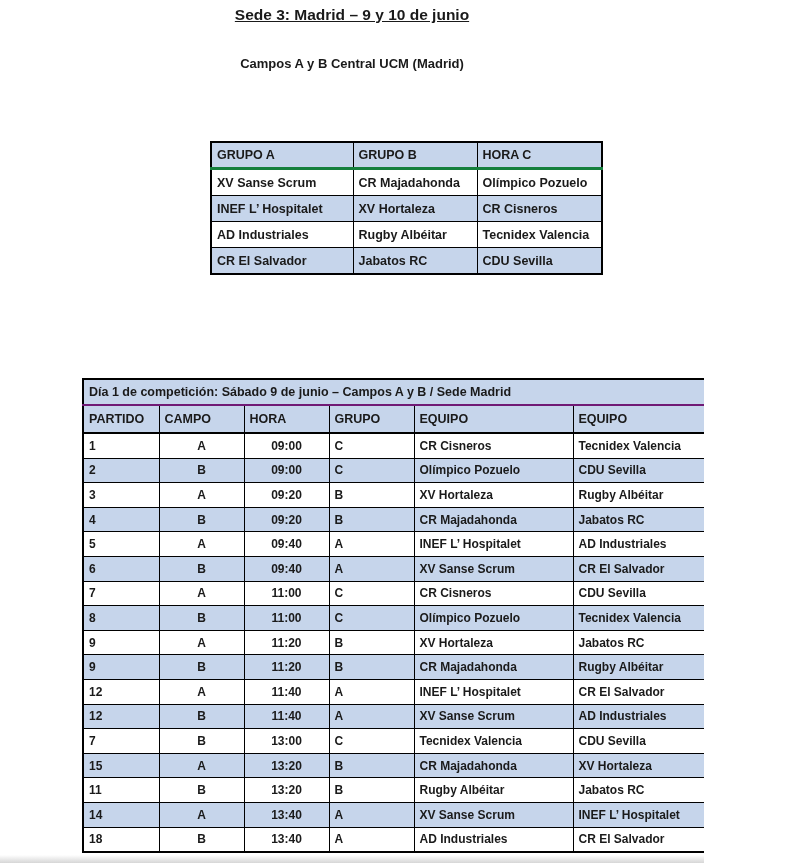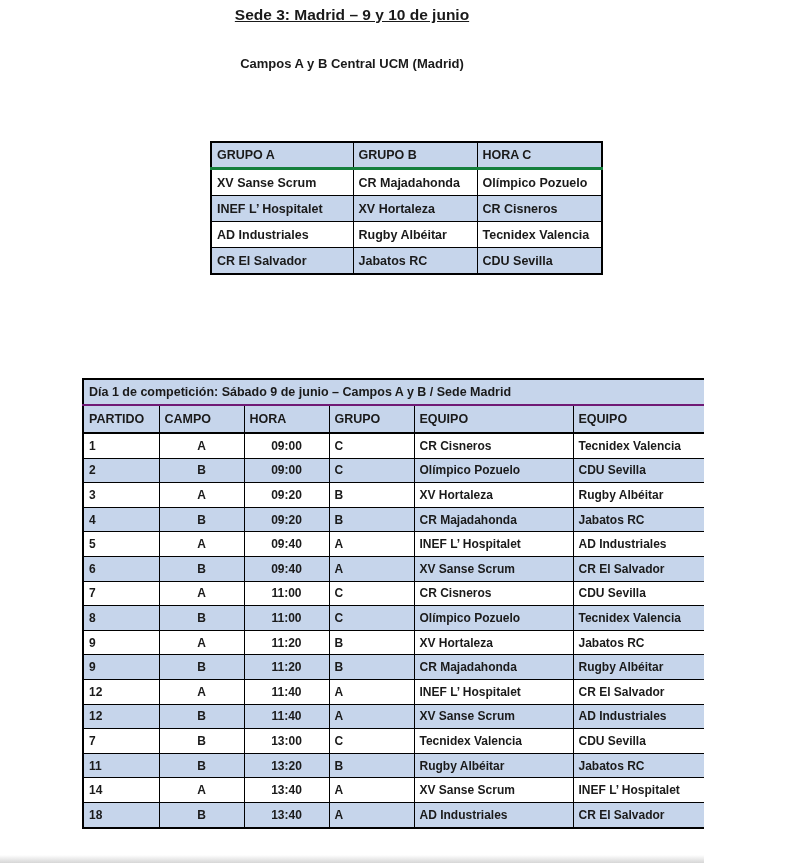--- a/index.html
+++ b/index.html
@@ -273,20 +273,28 @@
         </tr>
         <tr>
           <td>7</td>
           <td>B</td>
           <td>13:00</td>
           <td>C</td>
           <td>Tecnidex Valencia</td>
           <td>CDU Sevilla</td>
         </tr>
         <tr>
+          <td>15</td>
+          <td>A</td>
+          <td>13:20</td>
+          <td>B</td>
+          <td>CR Majadahonda</td>
+          <td>XV Hortaleza</td>
+        </tr>
+        <tr>
           <td>11</td>
           <td>B</td>
           <td>13:20</td>
           <td>B</td>
           <td>Rugby Albéitar</td>
           <td>Jabatos RC</td>
         </tr>
         <tr>
           <td>14</td>
           <td>A</td>

